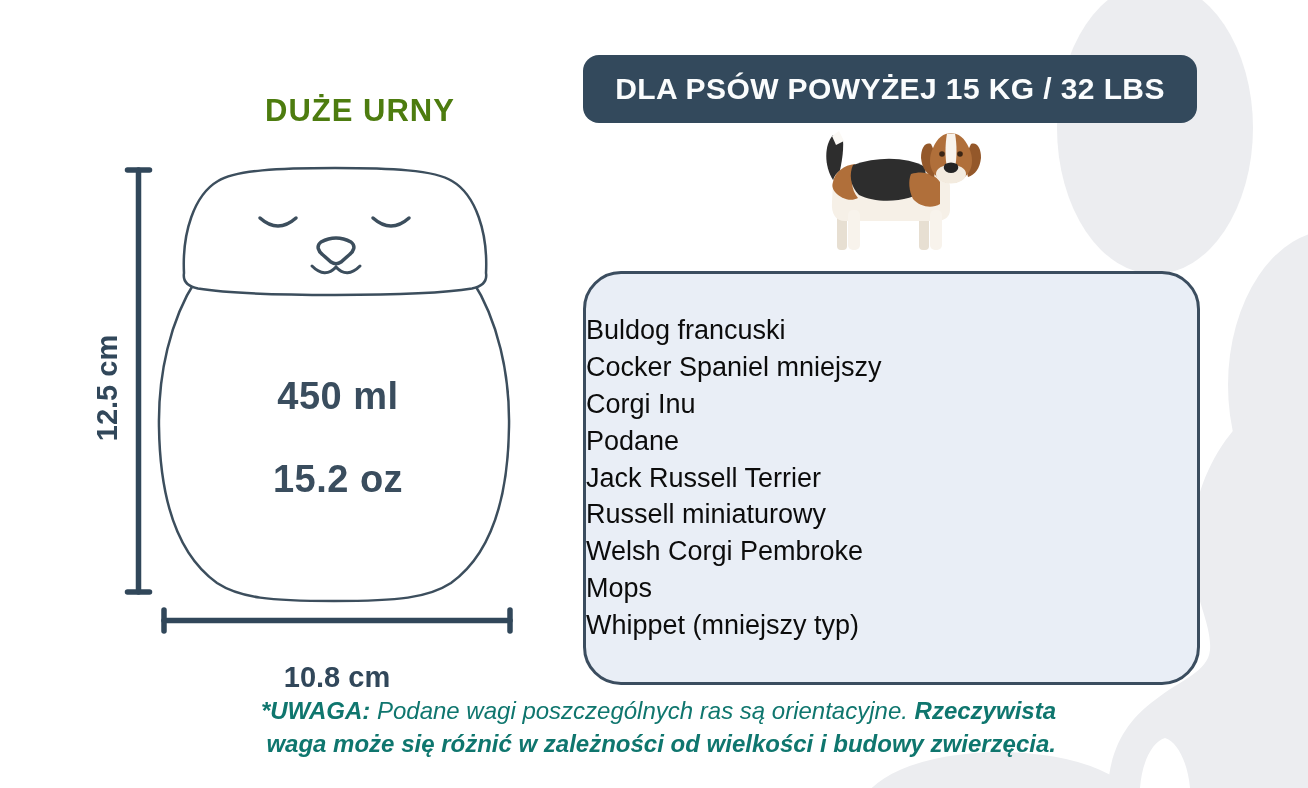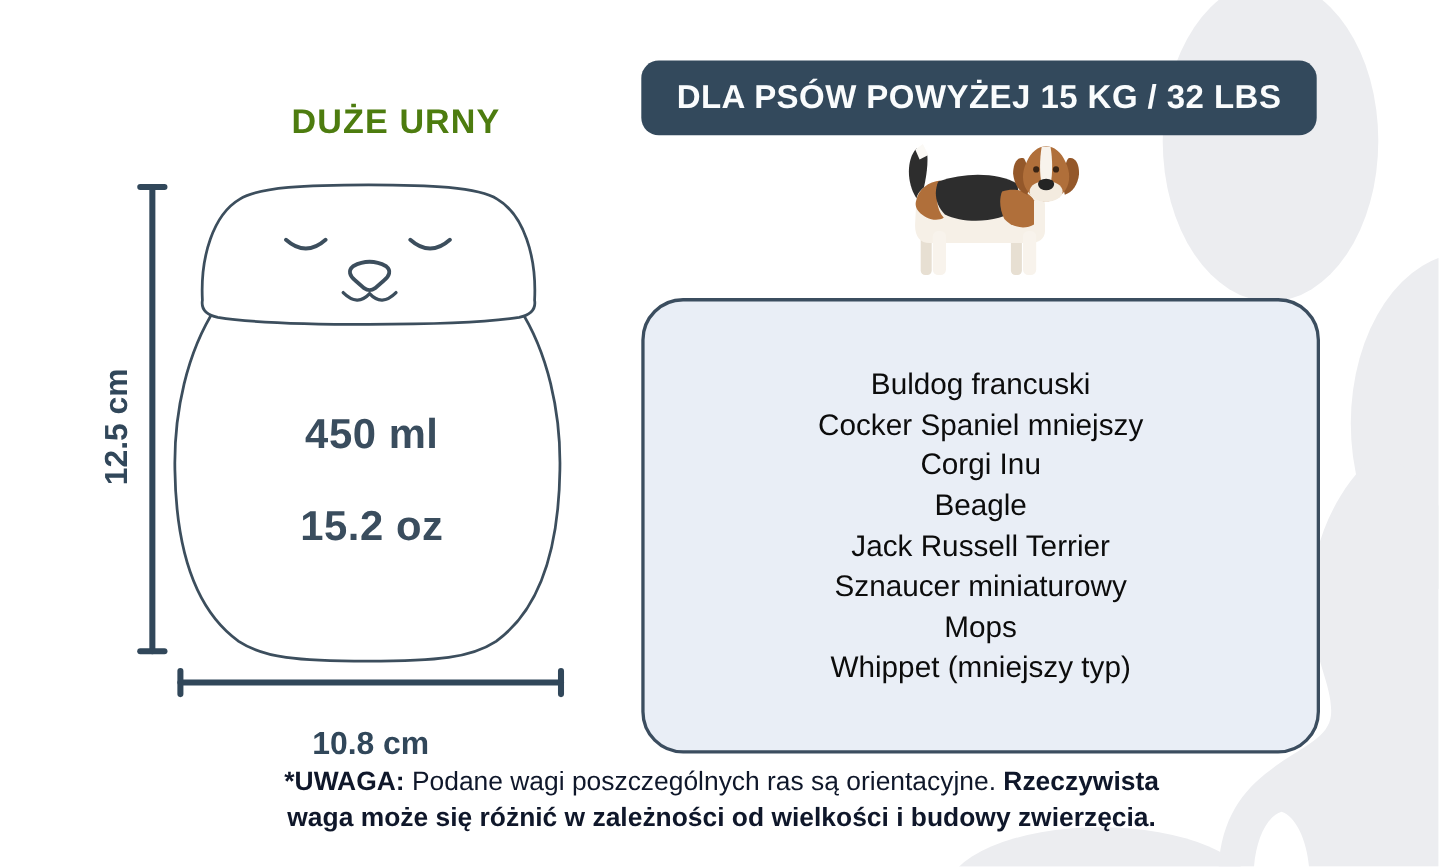--- a/index.html
+++ b/index.html
@@ -29,26 +29,26 @@
   
   .badge{
     position:absolute;left:583px;top:55px;width:614px;height:68px;
     background:#33495c;border-radius:16px;display:flex;align-items:center;justify-content:center;
     color:#fafcfd;font-size:30px;font-weight:bold;letter-spacing:0.4px;white-space:nowrap;z-index:2;
   }
   .dog-svg{position:absolute;left:803px;top:130px;width:178px;height:127px;z-index:2;}
   .breed-box{
     position:absolute;left:583px;top:271px;width:617px;height:414px;box-sizing:border-box;
     background:#e9eef6;border:3.5px solid #3b4d5f;border-radius:38px;
-    display:flex;flex-direction:column;align-items:center;justify-content:center;z-index:2;
+    display:flex;flex-direction:column;justify-content:center;z-index:2;
   }
   .breed-item{font-size:27px;line-height:36.8px;color:#0c0c0c;white-space:nowrap;}
   .footnote{
-    position:absolute;left:256px;top:694px;width:800px;text-align:center;
-    font-size:24px;color:#0f172a;line-height:33px;z-index:2;
+    position:absolute;left:256px;top:694px;width:800px;text-align:right;
+    font-size:24px;font-style:italic;color:#0f766e;line-height:33px;z-index:2;
   }
   .fn-bold{font-weight:bold;}
 </style>
 </head>
 <body>
 
 <div id="stage">
 
   <svg class="paw-svg" viewBox="0 0 468 788" aria-hidden="true">
     <g fill="#ecedf0">
@@ -130,23 +130,24 @@
       <path d="M142,34 Q148,31 154,34 Q157,38 153,41.5 Q148,44.5 143,41.5 Q139,38 142,34 Z" fill="#242424"></path>
       <circle cx="139" cy="24" r="2.8" fill="#3a2515"></circle>
       <circle cx="157" cy="24" r="2.8" fill="#3a2515"></circle>
     </g>
   </svg>
 
   <div class="breed-box">
     <div class="breed-item">Buldog francuski</div>
     <div class="breed-item">Cocker Spaniel mniejszy</div>
     <div class="breed-item">Corgi Inu</div>
-    <div class="breed-item">Beagle</div>
+    <div class="breed-item">Podane</div>
     <div class="breed-item">Jack Russell Terrier</div>
-    <div class="breed-item">Sznaucer miniaturowy</div>
+    <div class="breed-item">Russell miniaturowy</div>
+    <div class="breed-item">Welsh Corgi Pembroke</div>
     <div class="breed-item">Mops</div>
     <div class="breed-item">Whippet (mniejszy typ)</div>
   </div>
 
   <div class="footnote">
     <span class="fn-bold">*UWAGA:</span>
     <span>Podane wagi poszczególnych ras są orientacyjne.</span>
     <span class="fn-bold">Rzeczywista waga może się różnić w zależności od wielkości i budowy zwierzęcia.</span>
   </div>
 

